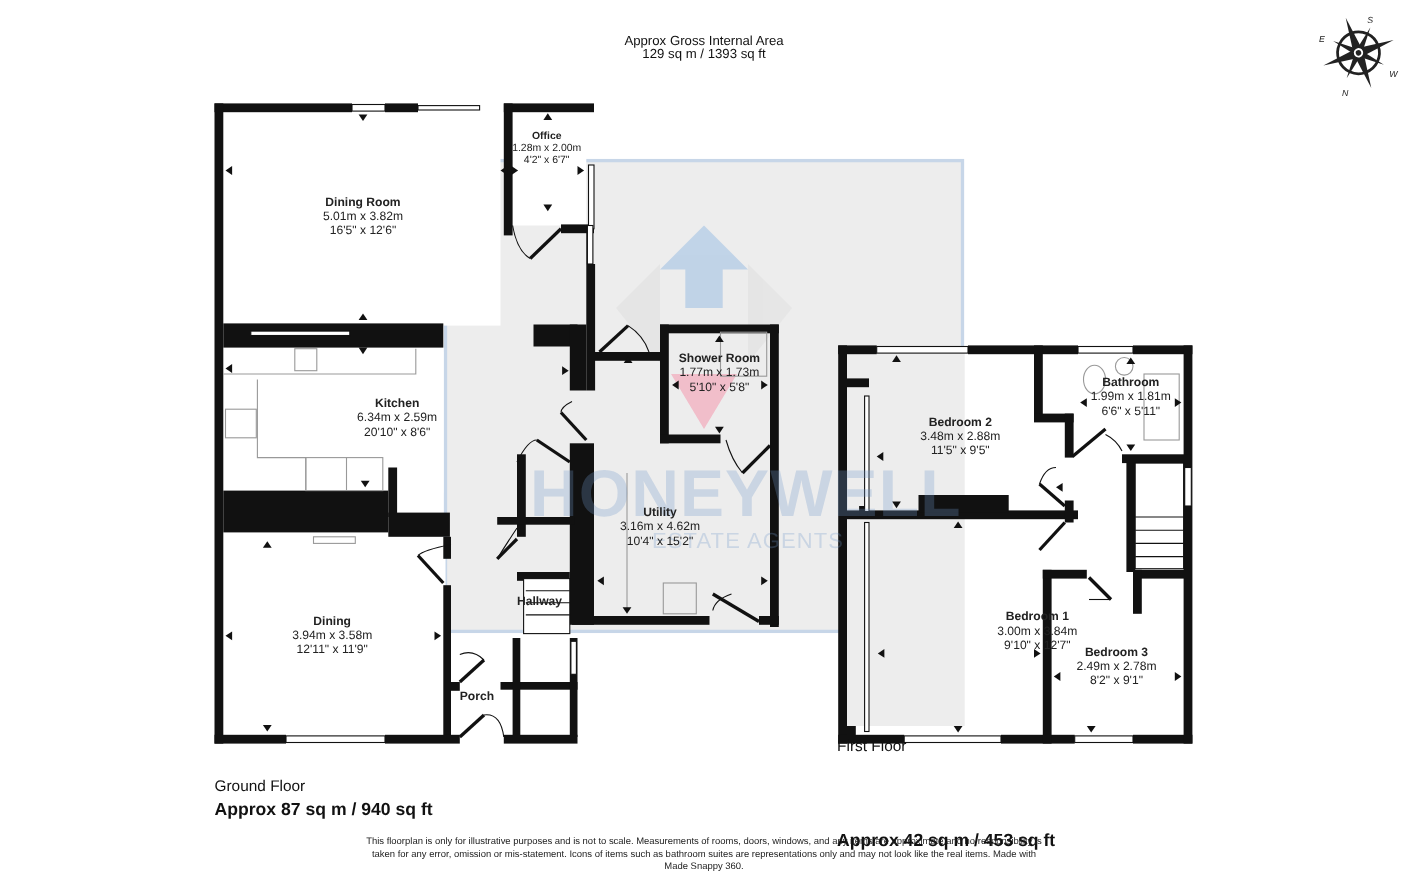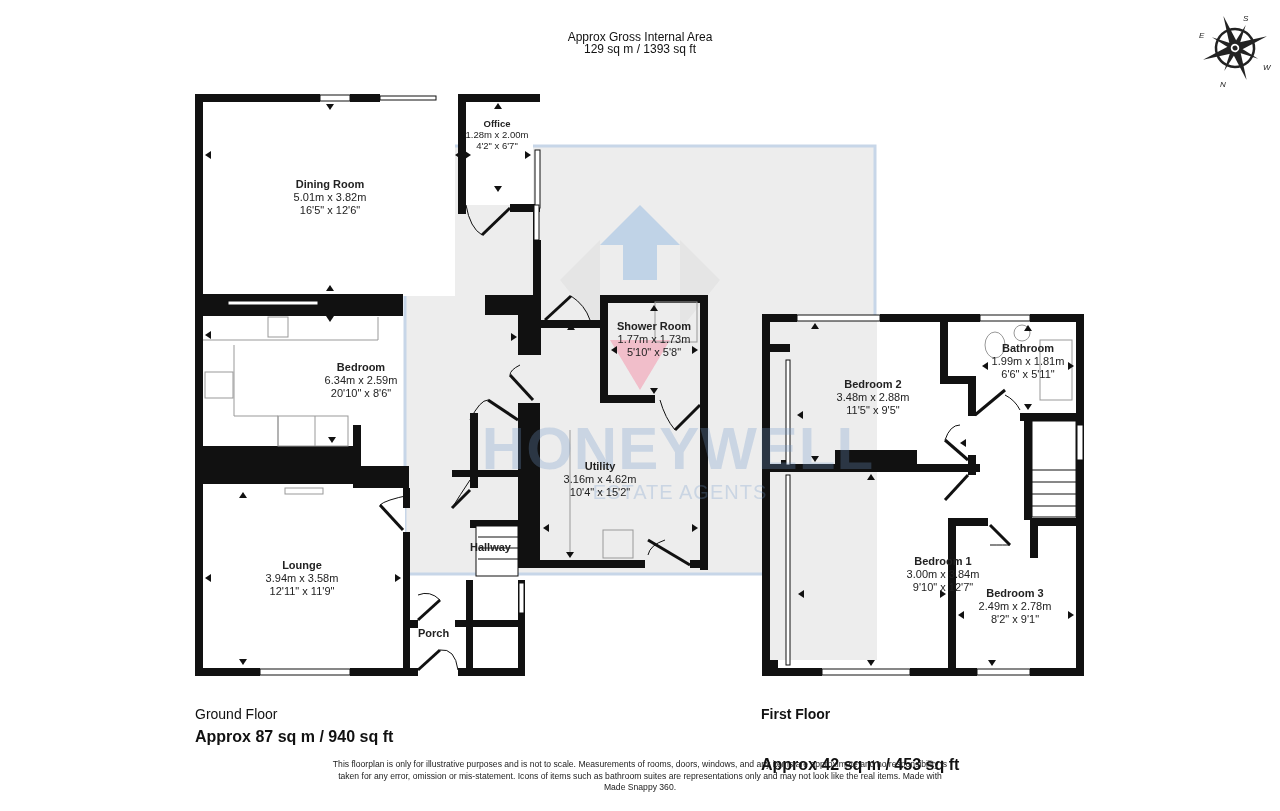--- a/index.html
+++ b/index.html
@@ -267,36 +267,36 @@
   <span class="name">Dining Room</span>
   <span class="dim">5.01m x 3.82m</span>
   <span class="dim">16'5" x 12'6"</span>
 </div>
 <div class="room-label" style="left:497px; top:118px; font-size:9.5px; line-height:11px;">
   <span class="name" style="font-size:9.5px;">Office</span>
   <span class="dim">1.28m x 2.00m</span>
   <span class="dim">4'2" x 6'7"</span>
 </div>
 <div class="room-label" style="left:361px; top:361px;">
-  <span class="name">Bedroom</span>
+  <span class="name">Kitchen</span>
   <span class="dim">6.34m x 2.59m</span>
   <span class="dim">20'10" x 8'6"</span>
 </div>
 <div class="room-label" style="left:654px; top:320px;">
   <span class="name">Shower Room</span>
   <span class="dim">1.77m x 1.73m</span>
   <span class="dim">5'10" x 5'8"</span>
 </div>
 <div class="room-label" style="left:600px; top:460px;">
   <span class="name">Utility</span>
   <span class="dim">3.16m x 4.62m</span>
   <span class="dim">10'4" x 15'2"</span>
 </div>
 <div class="room-label" style="left:302px; top:559px;">
-  <span class="name">Lounge</span>
+  <span class="name">Dining</span>
   <span class="dim">3.94m x 3.58m</span>
   <span class="dim">12'11" x 11'9"</span>
 </div>
 <div class="hall-label" style="left:422px; top:541px;margin-left:48px;">Hallway</div>
 <div class="hall-label" style="left:418px; top:627px;">Porch</div>
 
 <div class="room-label" style="left:873px; top:378px;">
   <span class="name">Bedroom 2</span>
   <span class="dim">3.48m x 2.88m</span>
   <span class="dim">11'5" x 9'5"</span>
@@ -312,16 +312,16 @@
   <span class="dim">9'10" x 12'7"</span>
 </div>
 <div class="room-label" style="left:1015px; top:587px;">
   <span class="name">Bedroom 3</span>
   <span class="dim">2.49m x 2.78m</span>
   <span class="dim">8'2" x 9'1"</span>
 </div>
 
 <div class="floor-title" style="left:195px; top:706px;">Ground Floor</div>
 <div class="floor-area" style="left:195px; top:728px;">Approx 87 sq m / 940 sq ft</div>
-<div class="floor-title" style="left:761px; top:706px;font-weight:bold;">First Floor</div>
+<div class="floor-title" style="left:761px; top:670px;">First Floor</div>
 <div class="floor-area" style="left:761px; top:756px;">Approx 42 sq m / 453 sq ft</div>
 
 <div class="disclaimer">This floorplan is only for illustrative purposes and is not to scale. Measurements of rooms, doors, windows, and any items are approximate and no responsibility is taken for any error, omission or mis-statement. Icons of items such as bathroom suites are representations only and may not look like the real items. Made with Made Snappy 360.</div>
 
 </body></html>

